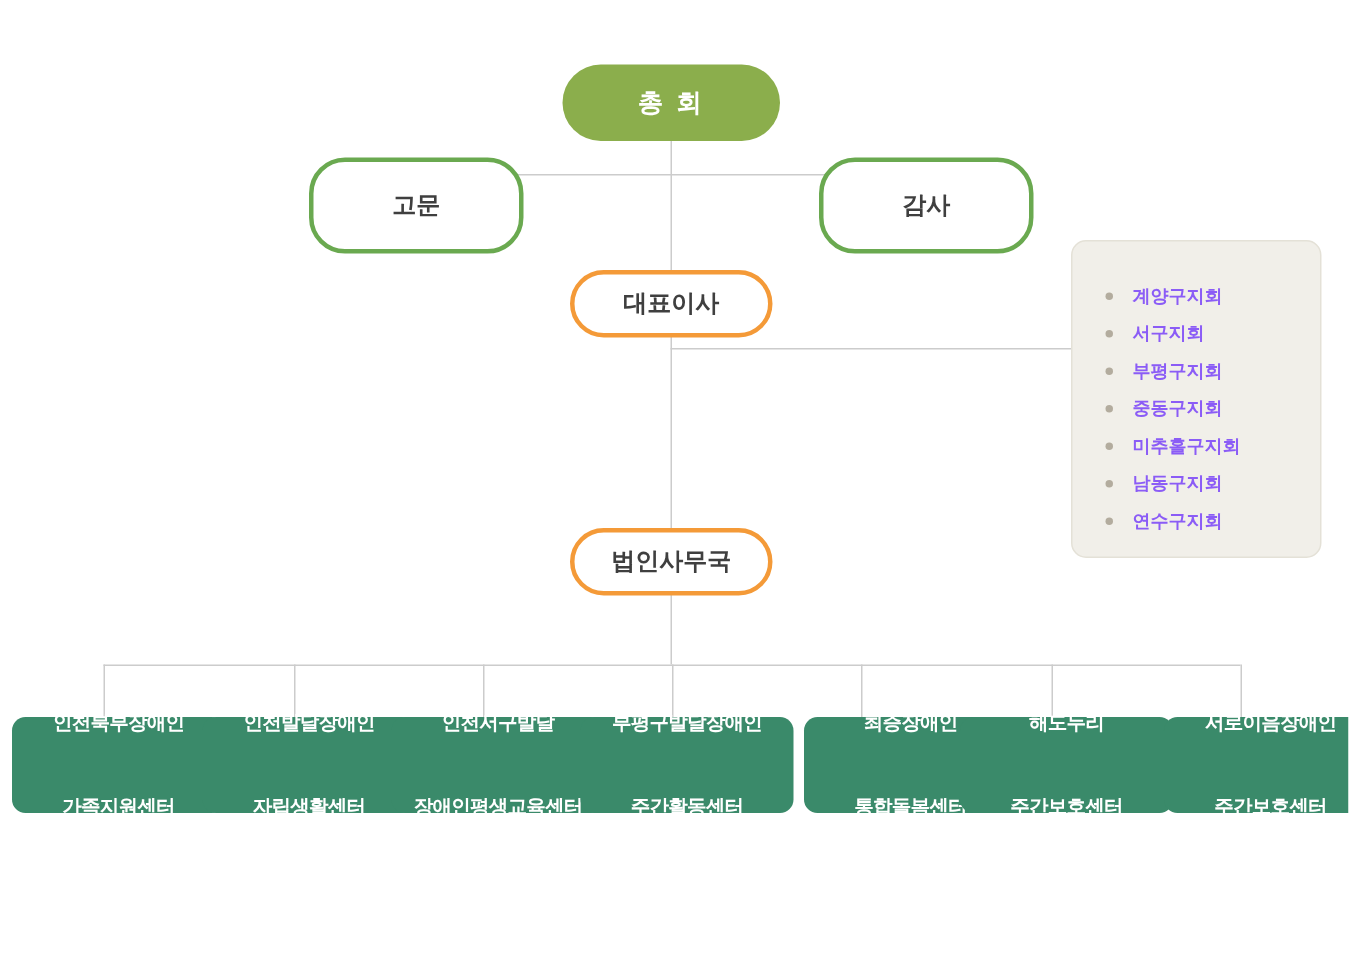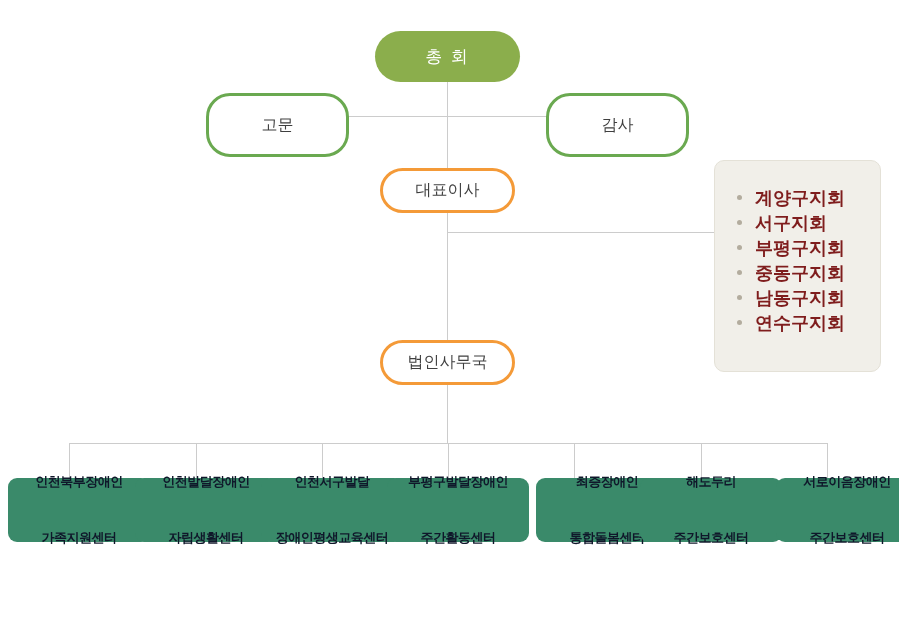--- a/index.html
+++ b/index.html
@@ -12,24 +12,25 @@
     background: #ffffff;
     overflow: hidden;
   }
   .line { position: absolute; background: #cccccc; z-index: 0; }
   .node {
     position: absolute;
     display: flex;
     align-items: center;
     justify-content: center;
     z-index: 2;
-    font-weight: normal;
+    font-weight: bold;
     color: #3f3f3f;
     font-size: 16px;
     background: #ffffff;
+    margin-top: 12px;
   }
   .pill-root {
     left: 375px; top: 31px; width: 145px; height: 51px;
     background: #8bae4c;
     border-radius: 26px;
     color: #ffffff;
     font-size: 17px;
     letter-spacing: 2px;
   }
   .pill-green {
@@ -54,22 +55,22 @@
     background: #f1efe9;
     border: 1px solid #e4e1d7;
     border-radius: 10px;
     z-index: 2;
     padding: 24px 10px 0 22px;
   }
   .branch-item {
     display: flex;
     align-items: center;
     height: 25px;
-    font-size: 18px;
-    color: #7f1d1d;
+    font-size: 12px;
+    color: #8b5cf6;
     font-weight: bold;
     text-align: right;
   }
   .branch-bullet {
     width: 5px; height: 5px;
     border-radius: 50%;
     background: #b3ac9e;
     margin-right: 13px;
     flex: 0 0 auto;
   }
@@ -77,21 +78,21 @@
     position: absolute;
     top: 478px;
     width: 142px; height: 64px;
     background: #3a8a6a;
     border-radius: 9px;
     z-index: 2;
     display: flex;
     flex-direction: column;
     align-items: center;
     justify-content: center;
-    color: #0f172a;
+    color: #ffffff;
     font-weight: bold;
     font-size: 13px;
     line-height: 20px;
     text-align: center;
     letter-spacing: -0.5px;
     gap: 36px;
   }
   .c0 { left: 8px; }   .c1 { left: 135px; } .c2 { left: 261px; text-align: center; }
   .c3 { left: 387px; } .c4 { left: 536px; } .c5 { left: 640px; }
   .c6 { left: 766px; margin-left: 10px; }
@@ -142,20 +143,24 @@
     <div class="branch-item">
       <span class="branch-bullet"></span>
       <span>부평구지회</span>
     </div>
     <div class="branch-item">
       <span class="branch-bullet"></span>
       <span>중동구지회</span>
     </div>
     <div class="branch-item">
       <span class="branch-bullet"></span>
+      <span>미추홀구지회</span>
+    </div>
+    <div class="branch-item">
+      <span class="branch-bullet"></span>
       <span>남동구지회</span>
     </div>
     <div class="branch-item">
       <span class="branch-bullet"></span>
       <span>연수구지회</span>
     </div>
   </div>
 
   <div class="center-box c0">
     <span>인천북부장애인</span>

